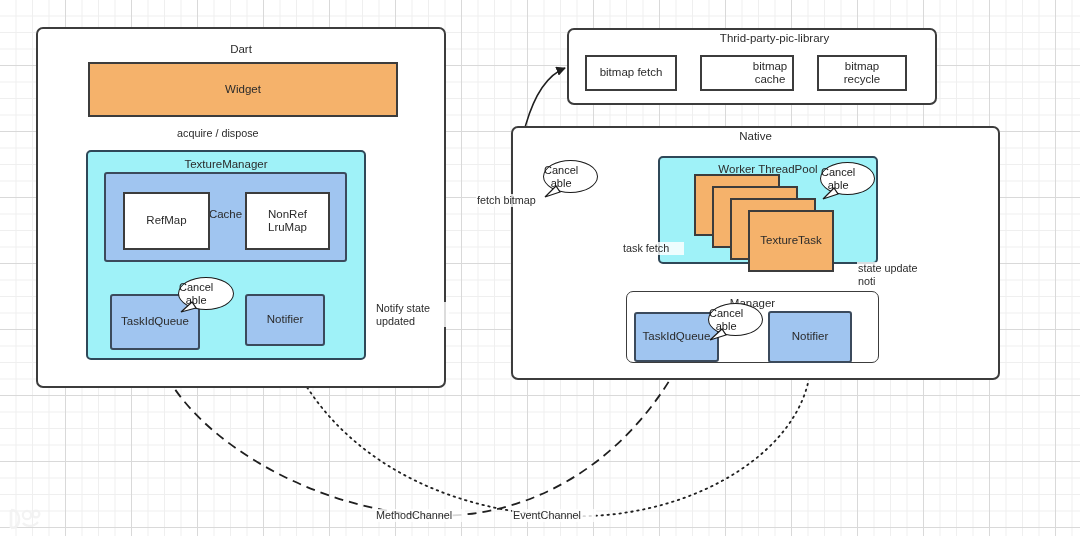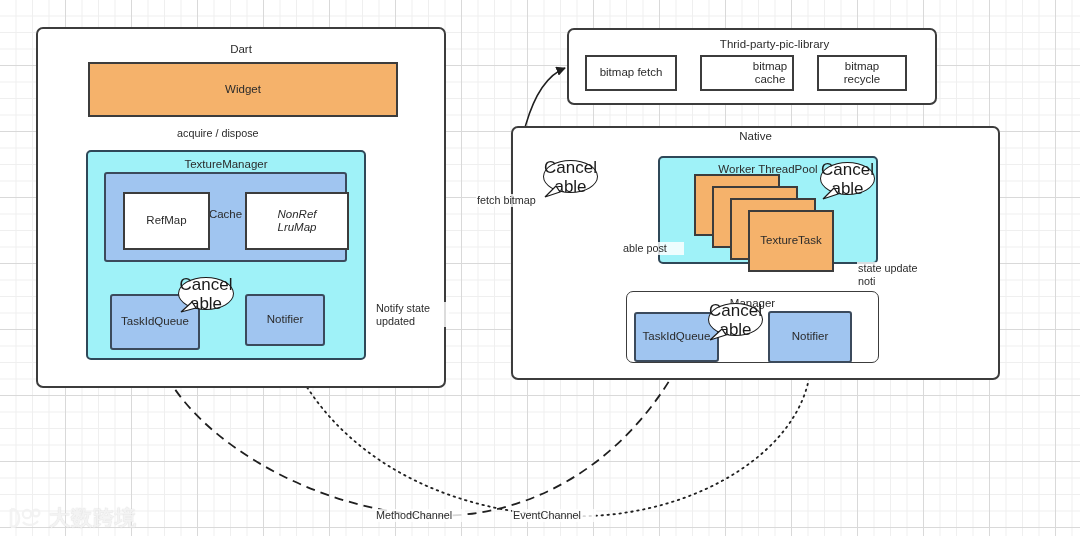--- a/index.html
+++ b/index.html
@@ -41,22 +41,22 @@
     box-sizing:border-box;
   }
   .edge-label{
     position:absolute;color:#2b2b2b;font-size:10.8px;line-height:12.6px;
     text-align:left;background:rgba(255,255,255,0.82);padding:0 1px;
     white-space:pre-line;
   }
   .bubble{
     position:absolute;background:#ffffff;border:1.4px solid #1a1a1a;
     border-radius:50%;
-    display:flex;align-items:center;justify-content:center;
-    text-align:center;color:#1a1a1a;font-size:17px;line-height:19px;
+    display:flex;align-items:center;
+    text-align:center;color:#1a1a1a;font-size:11px;line-height:13px;
     box-sizing:border-box;
   }
   .watermark{
     position:absolute;left:8px;bottom:4px;
     display:flex;align-items:center;gap:7px;
     opacity:.92;
   }
   .wm-logo{
     width:34px;height:26px;position:relative;
   }
@@ -114,21 +114,21 @@
   </div>
 
   <div class="box blue" style="left:104px;top:172px;width:243px;height:90px;">
     <div class="lbl" style="top:10px;margin-top:24px;">Cache</div>
   </div>
 
   <div class="box white ctr" style="left:123px;top:192px;width:87px;height:58px;">
     <span>RefMap</span>
   </div>
 
-  <div class="box white ctr" style="left:245px;top:192px;width:104px;height:58px;white-space:pre-line;font-style:italic;">
+  <div class="box white ctr" style="left:245px;top:192px;width:85px;height:58px;white-space:pre-line;">
     <span>NonRef
 LruMap</span>
   </div>
 
   <div class="box blue ctr" style="left:110px;top:294px;width:90px;height:56px;">
     <span>TaskIdQueue</span>
   </div>
 
   <div class="box blue ctr" style="left:245px;top:294px;width:80px;height:52px;">
     <span>Notifier</span>
@@ -139,21 +139,21 @@
 able</span>
   </div>
   <svg class="svg-layer" viewBox="0 0 1080 536" xmlns="http://www.w3.org/2000/svg">
     <path d="M 192 302 L 181 312 L 196 308 Z" fill="#ffffff" stroke="#1a1a1a" stroke-width="1.2"></path>
   </svg>
 
   <div class="edge-label" style="left:375px;top:302px;width:72px;">Notify state
 updated</div>
 
   <div class="box outer" style="left:567px;top:28px;width:370px;height:77px;">
-    <div class="lbl" style="top:8px;padding-left:45px;">Thrid-party-pic-library</div>
+    <div class="lbl" style="top:2px;padding-left:45px;">Thrid-party-pic-library</div>
   </div>
 
   <div class="box white ctr" style="left:585px;top:55px;width:92px;height:36px;">
     <span>bitmap fetch</span>
   </div>
   <div class="box white ctr" style="left:700px;top:55px;width:94px;height:36px;padding-left:46px;">
     <span>bitmap cache</span>
   </div>
   <div class="box white ctr" style="left:817px;top:55px;width:90px;height:36px;white-space:pre-line;">
     <span>bitmap
@@ -206,31 +206,30 @@
   <div class="edge-label" style="left:476px;top:194px;width:74px;">fetch bitmap</div>
 
   <div class="bubble" style="left:543px;top:160px;width:55px;height:33px;white-space:pre-line;">
     <span>Cancel
 able</span>
   </div>
   <svg class="svg-layer" viewBox="0 0 1080 536" xmlns="http://www.w3.org/2000/svg">
     <path d="M 556 186 L 545 197 L 560 192 Z" fill="#ffffff" stroke="#1a1a1a" stroke-width="1.2"></path>
   </svg>
 
-  <div class="edge-label" style="left:622px;top:242px;width:60px;">able post</div>
+  <div class="edge-label" style="left:622px;top:242px;width:60px;">task fetch</div>
 
   <div class="edge-label" style="left:857px;top:262px;width:80px;">state update
 noti</div>
 
   <div class="edge-label" style="left:375px;top:509px;width:88px;">MethodChannel</div>
   <div class="edge-label" style="left:512px;top:509px;width:82px;">EventChannel</div>
 
   <div class="watermark">
     <svg class="wm-logo" viewBox="0 0 34 26" xmlns="http://www.w3.org/2000/svg">
       <path d="M3 4 L3 22 M3 4 C9 4 11 9 11 13 C11 18 9 22 3 22" stroke="#f2f2f2" stroke-width="2.6" fill="none"></path>
       <circle cx="19" cy="9" r="4.2" stroke="#f2f2f2" stroke-width="2.2" fill="none"></circle>
       <circle cx="28" cy="8" r="3.4" stroke="#f2f2f2" stroke-width="2.2" fill="none"></circle>
       <path d="M15 17 C18 21 26 21 30 16" stroke="#f2f2f2" stroke-width="2.2" fill="none"></path>
     </svg>
-    <span class="wm-text">大数跨境</span>
   </div>
 
 </div>
 
 </body></html>

